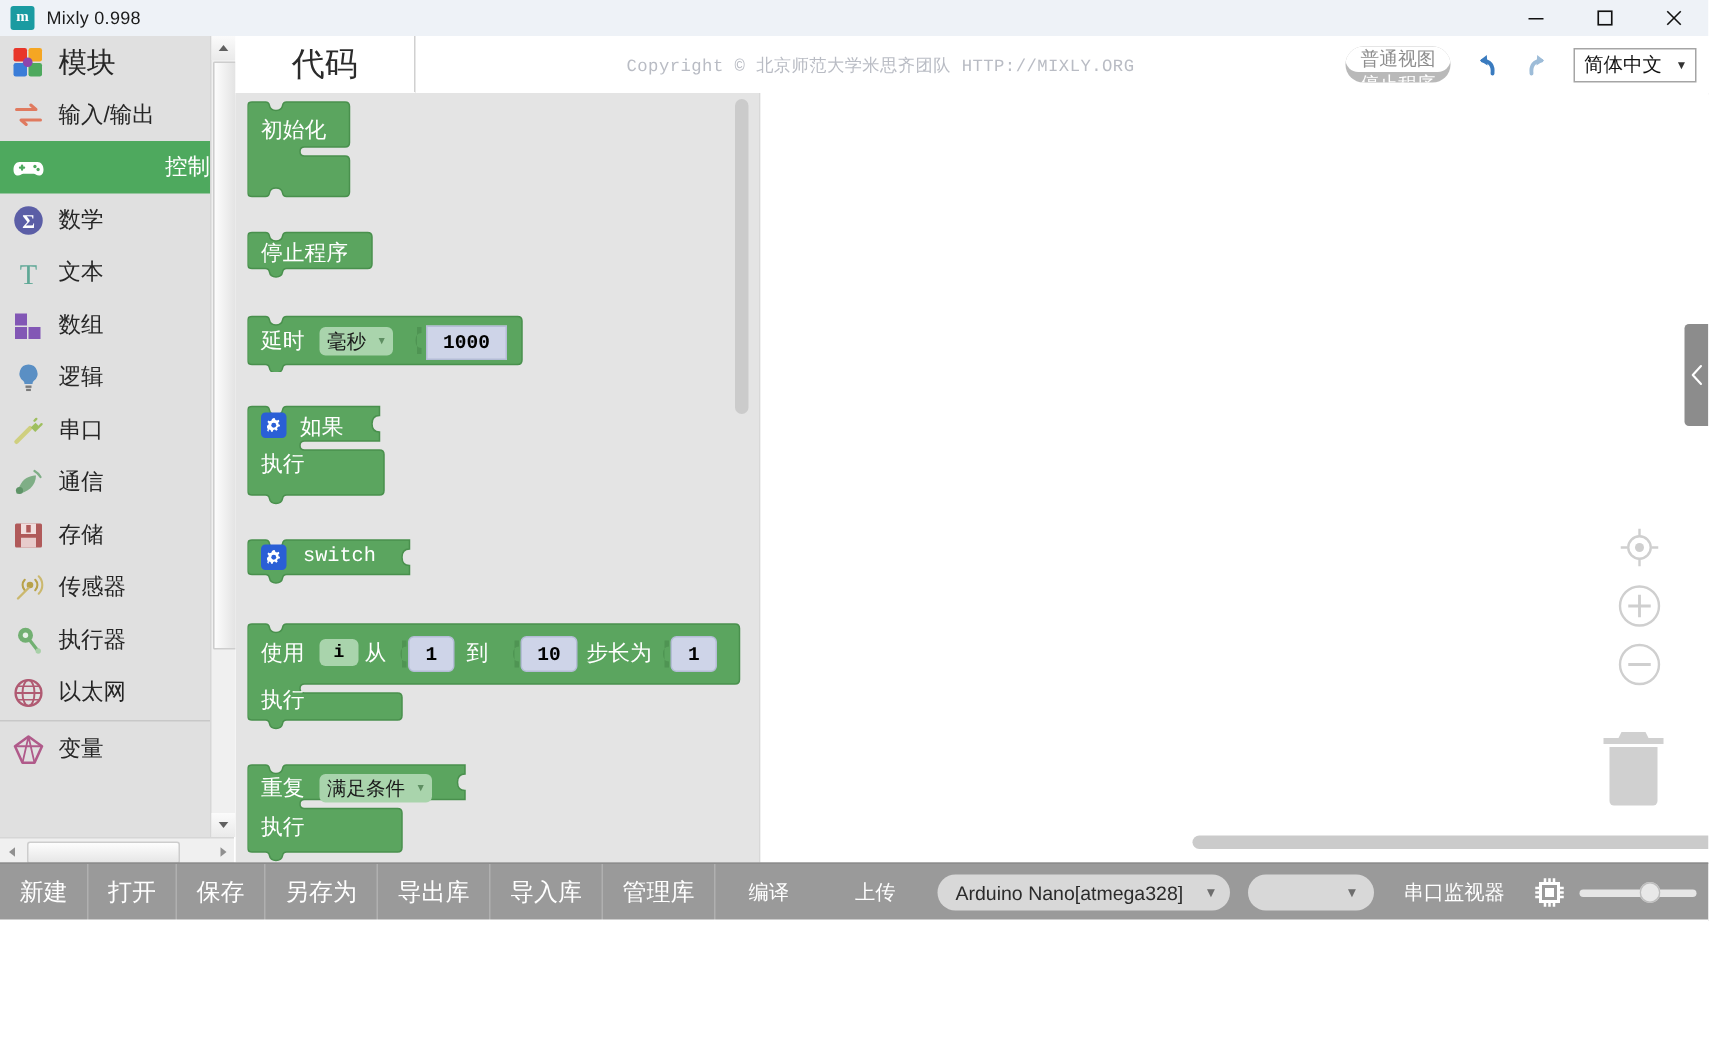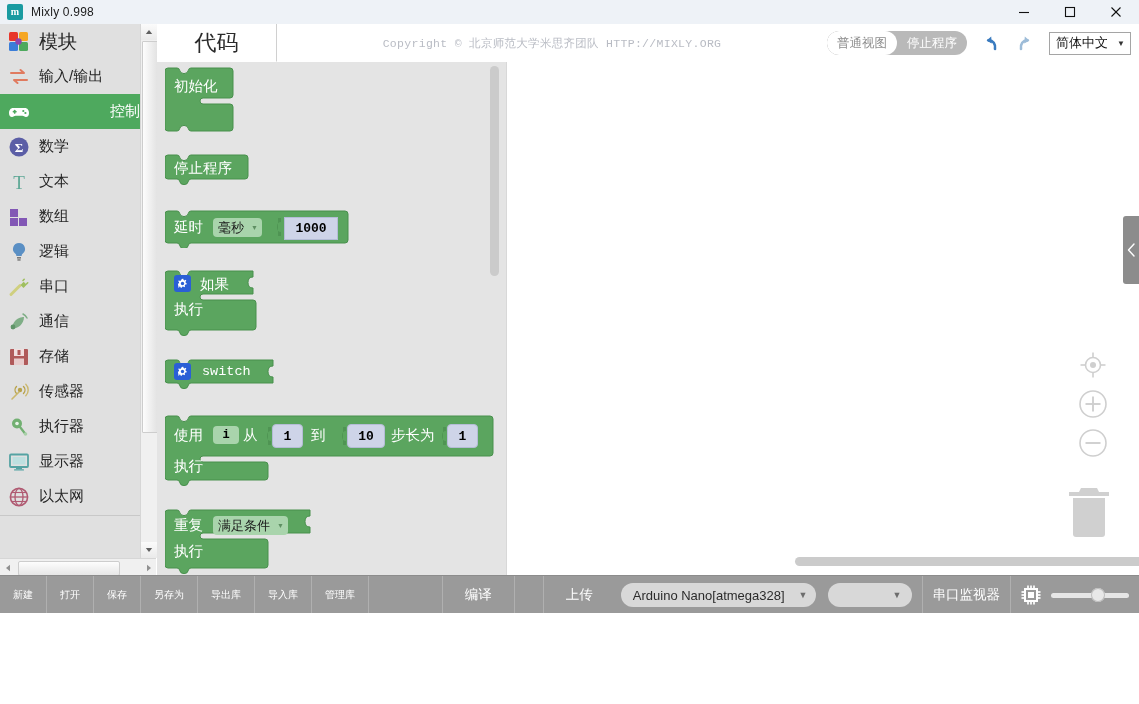--- a/index.html
+++ b/index.html
@@ -106,21 +106,21 @@
     flex:1;display:flex;align-items:center;justify-content:center;
     font-family:"Liberation Mono","DejaVu Sans Mono",monospace;
     font-size:11.5px;color:#b9bcc4;letter-spacing:.3px;
     white-space:nowrap;
   }
   #topright{
     display:flex;align-items:center;padding-right:8px;gap:10px;flex:none;
   }
   .segmented{
     display:flex;background:#b9b9b9;border-radius:13px;height:24px;
-    overflow:hidden;align-items:stretch;
+    overflow:hidden;align-items:stretch;flex-direction:column;
   }
   .seg{
     padding:0 10px;display:flex;align-items:center;justify-content:center;
     font-size:12.5px;color:#ffffff;
   }
   .seg.on{background:#ffffff;color:#8e8e8e;border-radius:13px;}
   .seg.off{color:#ffffff;}
   .icon-btn{
     width:26px;height:26px;display:flex;align-items:center;justify-content:center;
   }
@@ -194,21 +194,21 @@
   }
 
   
   #bottombar{
     position:absolute;left:0;top:575px;width:1139px;height:38px;
     background:#9a9a9a;display:flex;align-items:center;
     border-top:1px solid #8c8c8c;
   }
   .bb-item{
     height:38px;display:flex;align-items:center;justify-content:center;
-    padding:0 13px;color:#ffffff;font-size:10px;
+    padding:0 13px;color:#ffffff;font-size:16px;
     border-right:1px solid #b0b0b0;box-sizing:border-box;white-space:nowrap;
   }
   .bb-gap{flex:1;}
   .bb-plain{
     height:38px;display:flex;align-items:center;padding:0 10px;
     color:#ffffff;font-size:13.5px;white-space:nowrap;
   }
   .bb-combo{
     height:24px;background:#d8d8d8;border-radius:12px;
     display:flex;align-items:center;padding:0 8px 0 12px;
@@ -388,47 +388,45 @@
       <svg width="22" height="22" viewBox="0 0 22 22">
         <circle cx="9" cy="7.5" r="5" fill="#72b072"></circle>
         <circle cx="9" cy="7.5" r="1.8" fill="#e8f2e8"></circle>
         <path d="M12 11l5 6.5" stroke="#72b072" stroke-width="2.2" stroke-linecap="round"></path>
         <circle cx="17.5" cy="18" r="1.8" fill="#a8d0a8"></circle>
       </svg>
     </span>
     <span class="side-label">执行器</span>
   </div>
 
-  <div class="side-item">
-    <span class="side-icon">
-      <svg width="22" height="22" viewBox="0 0 22 22">
-        <rect x="2" y="3.5" width="18" height="12.5" rx="1" fill="none" stroke="#55a3a3" stroke-width="1.8"></rect>
-        <rect x="4.5" y="6" width="13" height="7.5" fill="#bde0e0"></rect>
-        <rect x="8" y="16.5" width="6" height="1.6" fill="#55a3a3"></rect>
-        <rect x="6" y="18.2" width="10" height="1.4" rx=".6" fill="#55a3a3"></rect>
-      </svg>
-    </span>
-    <span class="side-label">显示器</span>
-  </div>
 
   <div class="side-item">
     <span class="side-icon">
       <svg width="22" height="22" viewBox="0 0 22 22">
         <circle cx="11" cy="11" r="8.6" fill="none" stroke="#b05a72" stroke-width="1.6"></circle>
         <ellipse cx="11" cy="11" rx="4" ry="8.6" fill="none" stroke="#b05a72" stroke-width="1.3"></ellipse>
         <line x1="2.4" y1="11" x2="19.6" y2="11" stroke="#b05a72" stroke-width="1.3"></line>
         <line x1="3.6" y1="6.5" x2="18.4" y2="6.5" stroke="#b05a72" stroke-width="1.1"></line>
         <line x1="3.6" y1="15.5" x2="18.4" y2="15.5" stroke="#b05a72" stroke-width="1.1"></line>
       </svg>
     </span>
     <span class="side-label">以太网</span>
   </div>
 
   <div class="side-sep"></div>
 
+  <div class="side-item">
+    <span class="side-icon">
+      <svg width="22" height="22" viewBox="0 0 22 22">
+        <path d="M11 2l9 6.5-5 11H7l-5-11z" fill="none" stroke="#b05a8a" stroke-width="1.7" stroke-linejoin="round"></path>
+        <path d="M11 2L7 19.5M11 2l4 17.5M2 8.5h18" stroke="#b05a8a" stroke-width="1.2" fill="none"></path>
+      </svg>
+    </span>
+    <span class="side-label">变量</span>
+  </div>
 </div>
 
 <div id="side-vscroll">
   <div class="arrow">
     <svg width="8" height="6" viewBox="0 0 8 6">
         <path d="M4 1L7.2 5H0.8z" fill="#606060"></path>
       </svg>
   </div>
   <div class="thumb"></div>
   <div class="arrow bot">

